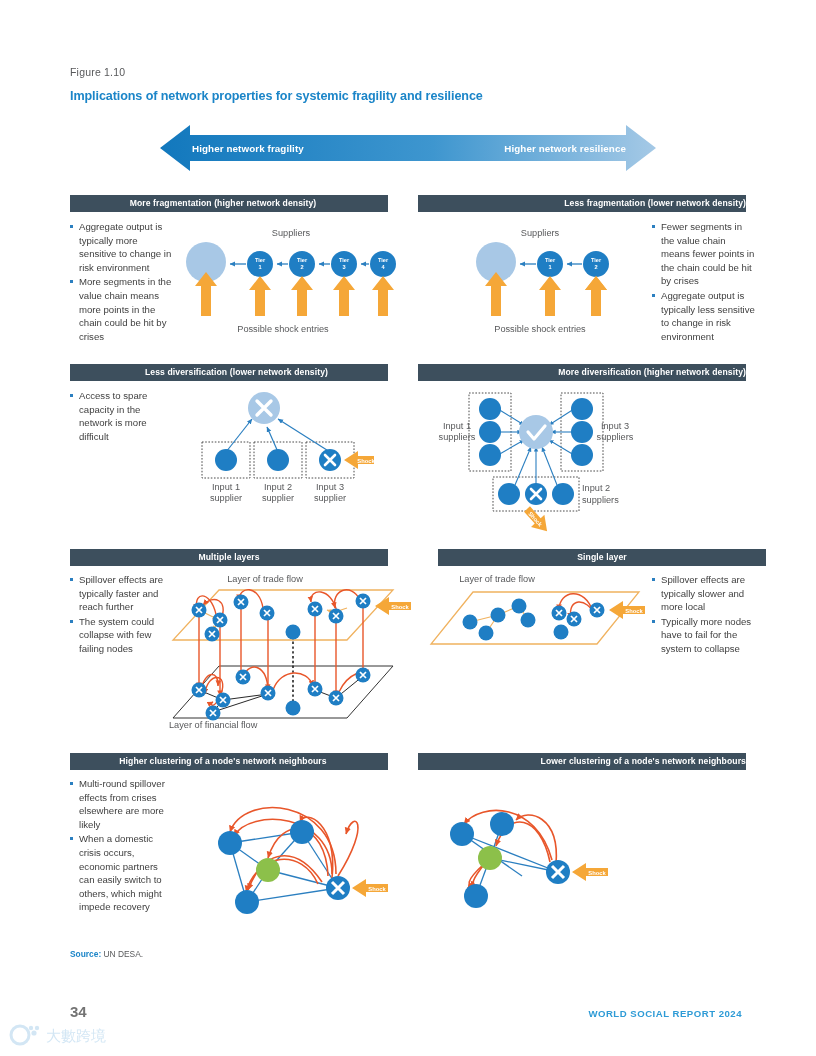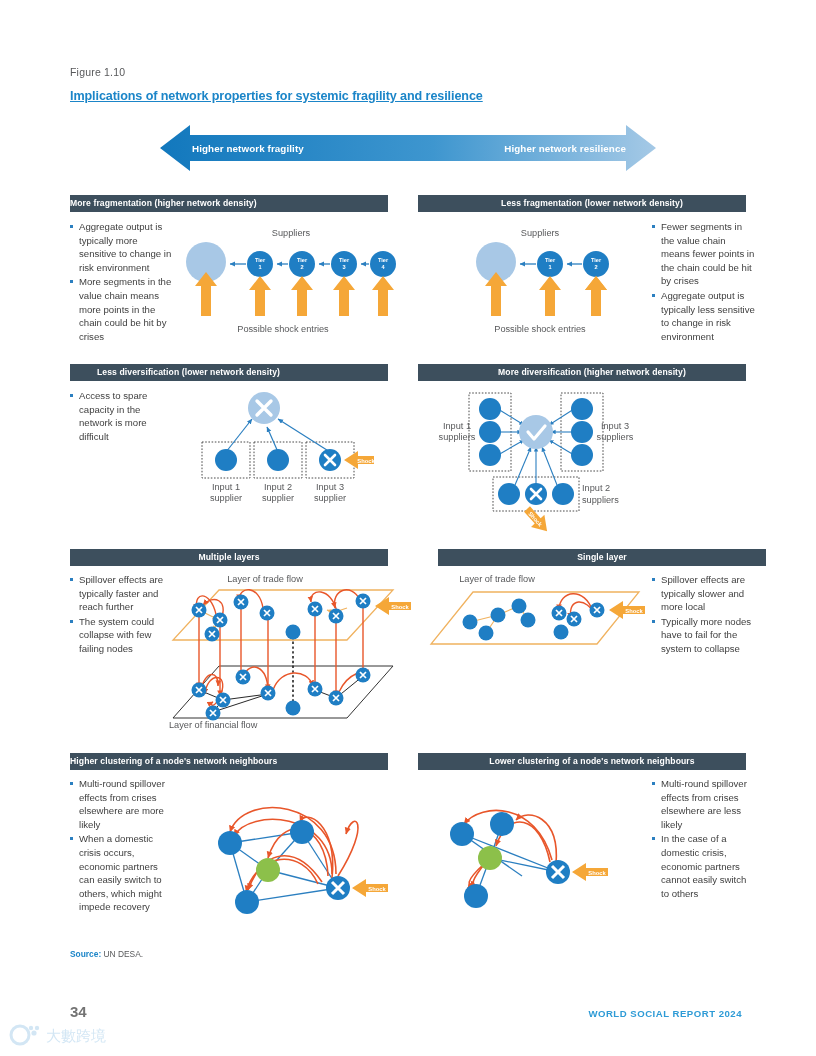--- a/index.html
+++ b/index.html
@@ -1,30 +1,30 @@
 <!DOCTYPE html>
 <html><head>
 <meta charset="utf-8">
 <style>
   html,body{margin:0;padding:0;background:#ffffff;}
   body{width:816px;height:1056px;position:relative;font-family:"Liberation Sans",sans-serif;color:#3f3f3f;overflow:hidden;}
   .page{position:absolute;inset:0;}
 
   .fig-num{position:absolute;left:70px;top:66px;font-size:10.5px;color:#58595b;letter-spacing:.2px;}
-  .fig-title{position:absolute;left:70px;top:89px;font-size:12.6px;font-weight:bold;color:#1b85c8;letter-spacing:-.1px;text-decoration:underline;}
+  .fig-title{position:absolute;left:70px;top:89px;font-size:12.6px;font-weight:bold;color:#1b85c8;letter-spacing:-.1px;}
 
   
   .banner{position:absolute;left:160px;top:122px;width:496px;height:52px;}
   .banner svg{display:block;}
   .banner-label{position:absolute;top:50%;transform:translateY(-50%);font-size:9.8px;font-weight:bold;color:#ffffff;letter-spacing:.1px;white-space:nowrap;}
   .banner-label.left{left:32px;}
   .banner-label.right{right:30px;}
   .phead{position:absolute;height:17px;background:#3d4f5d;color:#fff;font-size:8.6px;font-weight:bold;line-height:17px;letter-spacing:.1px;white-space:nowrap;}
-  .phead.r{text-align:left;padding-right:12px;box-sizing:border-box;}
-  .phead.l{text-align:center;padding-left:20px;box-sizing:border-box;}
+  .phead.r{text-align:center;padding-right:12px;box-sizing:border-box;}
+  .phead.l{text-align:right;padding-left:20px;box-sizing:border-box;}
   .phead.c{text-align:center;}
 
   .bullets{position:absolute;width:104px;font-size:9.6px;line-height:13.6px;color:#3f3f3f;}
   .bullets .bl{position:relative;padding-left:9px;margin-bottom:1px;}
   .bullets .bl:before{content:"";position:absolute;left:0;top:5px;width:3px;height:3px;background:#2b7fc0;}
 
   .art{position:absolute;}
   .art svg{display:block;overflow:visible;}
 
   .cap{font-size:9.2px;fill:#58595b;font-family:"Liberation Sans",sans-serif;}
@@ -461,24 +461,20 @@
     </svg>
   </div>
 
   <div class="phead r" style="left:70px;top:753px;width:318px;">Higher clustering of a node's network neighbours</div>
   <div class="phead l" style="left:418px;top:753px;width:328px;">Lower clustering of a node's network neighbours</div>
 
   <div class="bullets" style="left:70px;top:777px;">
     <div class="bl">Multi-round spillover effects from crises elsewhere are more likely</div>
     <div class="bl">When a domestic crisis occurs, economic partners can easily switch to others, which might impede recovery</div>
   </div>
-  <div class="bullets" style="left:652px;top:777px;">
-    <div class="bl">Multi-round spillover effects from crises elsewhere are less likely</div>
-    <div class="bl">In the case of a domestic crisis, economic partners cannot easily switch to others</div>
-  </div>
 
   <div class="art" style="left:186px;top:778px;">
     <svg width="218" height="145" viewBox="0 0 218 145">
       <defs>
         <marker id="ar-red3" markerWidth="5" markerHeight="5" refX="4" refY="2" orient="auto">
           <path d="M0,0 L4.2,2 L0,4 z" fill="#e8562a"></path>
         </marker>
       </defs>
       <g stroke="#2b7fc0" stroke-width="1.3">
         <line x1="44" y1="65" x2="116" y2="54"></line>

